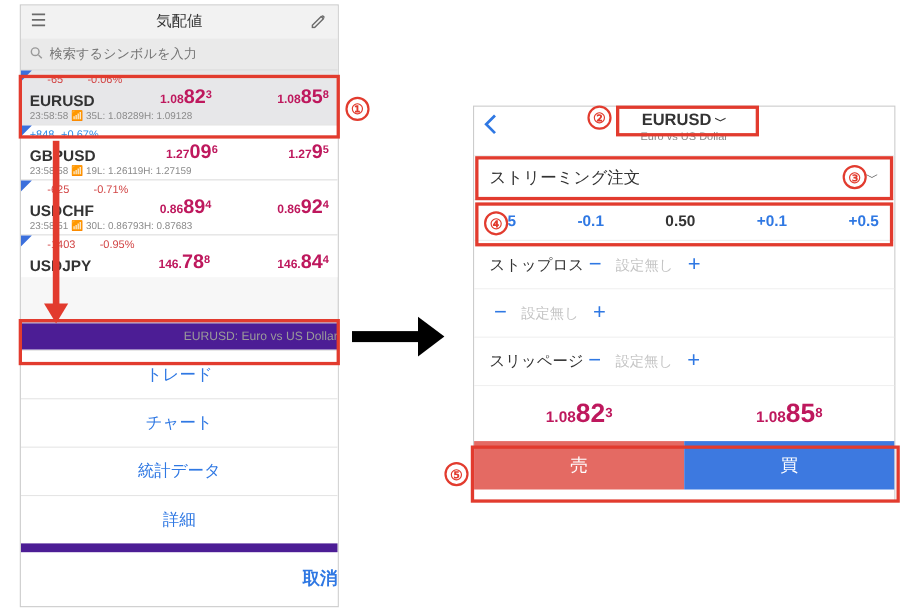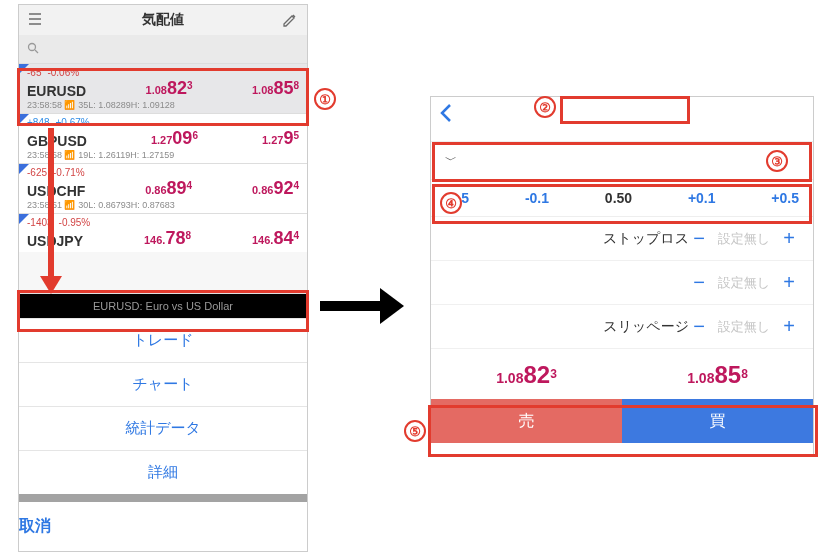--- a/index.html
+++ b/index.html
@@ -20,21 +20,21 @@
     border: 1px solid #ccc;
     background: #f7f7f7;
     overflow: hidden;
   }
   .left .topbar {
     display: flex; align-items: center; justify-content: space-between;
     height: 30px; padding: 0 8px;
     background: #f2f2f2;
   }
   .left .topbar .t-icon { width: 18px; color: #6b6b6b; font-size: 15px; }
-  .left .topbar .title { font-weight: 700; color: #333; font-size: 14px; }
+  .left .topbar .title { font-weight: 400; color: #333; font-size: 14px; }
   .left .search {
     margin: 0; padding: 0 8px;
     height: 28px; display:flex; align-items:center;
     background:#eaeaea; color:#9a9a9a;
     gap:6px;
   }
   .left .search .sicon { font-size:13px; }
   .left .search input {
     border:none; background:transparent; outline:none;
     font-size:12px; color:#555; width: 100%;
@@ -49,51 +49,51 @@
   .qrow.sel { background:#e7e7e9; }
   .corner {
     position:absolute; left:0; top:0;
     width:0;height:0;
     border-top:10px solid #3b6fdc;
     border-right:10px solid transparent;
   }
   .qtop { display:flex; align-items:baseline; gap:6px; font-size:10px; }
   .chg { }
   .pos { color:#2e8be6; }
-  .neg { color:#d24545; }
+  .neg { color:#d24545;margin-left:16px; }
   .qmid { display:flex; align-items:flex-end; justify-content:space-between; }
   .sym { font-weight:700; font-size:14px; color:#333; }
   .price { font-weight:700; color:#be185d; }
   .p-int { font-size:11px; vertical-align: baseline; }
   .p-big { font-size:18px; vertical-align: baseline; }
   .p-sup { font-size:10px; vertical-align: super; }
   .qbot {
     display:flex; justify-content:flex-start;
     font-size:9px; color:#8b8b8b; margin-top:1px;
   }
   .qbot span:nth-child(2){ }
   
   .sheet {
     position:absolute; left:0; right:0; bottom:0;
     background:#fff;
   }
   .sheet .sheet-title{
-    font-size:11px; color:#9a9a9a; text-align:center;
+    font-size:11px; color:#9a9a9a; text-align:right;
     padding:6px 0;
     border-top:1px solid #e0e0e0;
-    background:#000000;
+    background:#4c1d95;
   }
   .sheet .opt{
     text-align:center; color:#2f78e3; font-size:15px;
     padding:12px 0; border-top:1px solid #e5e5e5;
     background:#fff;
   }
   .sheet .cancel{
-    text-align:left; color:#2f78e3; font-size:16px; font-weight:600;
-    padding:14px 0; border-top:8px solid #a3a3a3;
+    text-align:right; color:#2f78e3; font-size:16px; font-weight:600;
+    padding:14px 0; border-top:8px solid #4c1d95;
   }
 
   
   .big-arrow {
     position:absolute; left:320px; top:286px;
     width:90px; height:40px; display:flex; align-items:center;
   }
   .big-arrow .shaft{
     width:60px; height:10px; background:#000;
   }
@@ -156,21 +156,21 @@
   }
   .right .ordertype .chev{ color:#555; font-size:12px;}
   .stepper{
     display:flex; align-items:center; justify-content:space-between;
     padding:10px 14px; border-top:1px solid #eee; border-bottom:1px solid #eee;
   }
   .stepper .stp{ color:#2f78e3; font-weight:600; font-size:14px; }
   .stepper .qty{ font-weight:600; font-size:14px; }
   .optrows{ }
   .optrow{
-    display:flex; align-items:center; justify-content:flex-end;
+    display:flex; align-items:center; justify-content:flex-start;
     padding:10px 14px; border-bottom:1px solid #f0f0f0;
   }
   .optrow .lbl{ font-size:14px; }
   .optrow .minus,.optrow .plus{
     color:#2f78e3; font-size:20px; font-weight:400; width:20px; text-align:center;
   }
   .optrow .val{ color:#c4c4c4; font-size:13px; width:70px; text-align:center;}
   .right .prices{
     display:flex; justify-content:space-around; padding:12px 0 10px;
   }
@@ -205,20 +205,21 @@
         </svg>
     </span>
   </div>
   <div class="search">
     <span class="sicon">
       <svg width="12" height="12" viewBox="0 0 12 12">
           <circle cx="5" cy="5" r="3.5" stroke="#9a9a9a" stroke-width="1.3" fill="none"></circle>
           <line x1="8" y1="8" x2="11" y2="11" stroke="#9a9a9a" stroke-width="1.3"></line>
         </svg>
     </span>
+    <input placeholder="検索するシンボルを入力" style="">
   </div>
 
   <div class="quote-list">
 
     <div class="qrow sel">
       <span class="corner"></span>
       <div class="qtop">
         <span class="chg neg">-65</span>
         <span class="chg neg">-0.06%</span>
       </div>
@@ -314,22 +315,29 @@
     <div class="head"></div>
 </div>
 
 <div class="right">
   <div class="rhead">
     <span class="back">
       <svg width="14" height="20" viewBox="0 0 14 20">
           <polyline points="11,2 3,10 11,18" fill="none" stroke="#2f78e3" stroke-width="2.5"></polyline>
         </svg>
     </span>
+    <div style="text-align:center">
+      <div class="rsym">
+        <span>EURUSD</span><span class="chev">﹀</span>
+      </div>
+      <div class="rsub">Euro vs US Dollar</div>
+    </div>
   </div>
   <div class="ordertype">
+    <span>ストリーミング注文</span>
     <span class="chev">﹀</span>
   </div>
   <div class="stepper">
     <span class="stp">-0.5</span>
     <span class="stp">-0.1</span>
     <span class="qty">0.50</span>
     <span class="stp">+0.1</span>
     <span class="stp">+0.5</span>
   </div>
   <div class="optrows">

